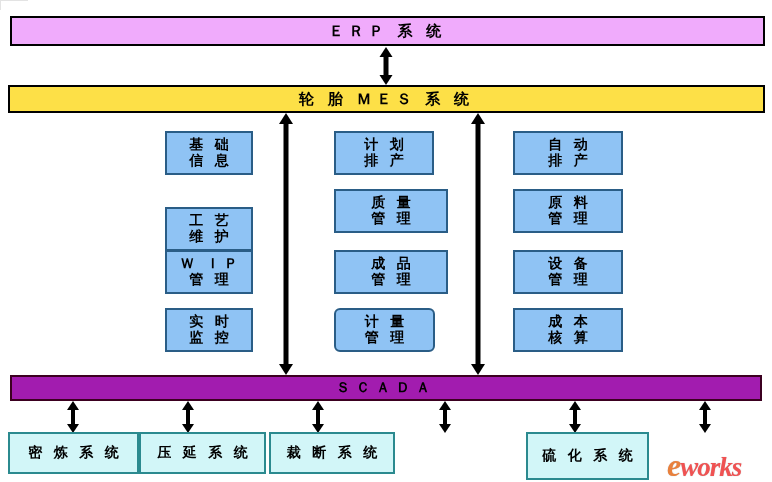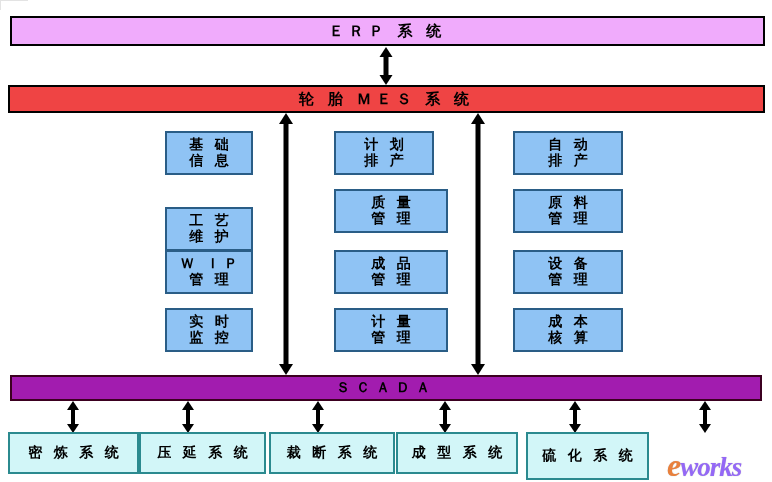--- a/index.html
+++ b/index.html
@@ -24,21 +24,21 @@
     box-sizing: border-box;
     border: 2px solid #000000;
     display: flex;
     align-items: center;
     justify-content: center;
     letter-spacing: 3px;
     font-weight: bold;
     color: #000000;
   }
   .bar.erp  { background: #f0abfc; }
-  .bar.mes  { background: #ef4444; text-align: center; }
+  .bar.mes  { background: #fde047; text-align: center; }
   .bar.scada{ background: #a21caf; border-color: #3b0020; }
 
   .bar-label {
     white-space: nowrap;
     font-size: 15px;
     letter-spacing: 5px;
   }
   .bar.scada .bar-label {
     font-size: 14px;
     letter-spacing: 6px;
@@ -93,21 +93,21 @@
     font-family: "Liberation Serif", serif;
     font-style: italic;
     font-weight: bold;
     font-size: 27px;
     color: #f0f0f0;
     opacity: 0.92;
     letter-spacing: -1px;
     text-shadow: 0 0 1px rgba(120,120,120,.5);
   }
   .watermark .wm-e { color: #e8762c; font-size: 32px; }
-  .watermark .wm-rest { color: #8b5cf6; }
+  .watermark .wm-rest { color: #ef4444; }
 
   
   .edge-mark {
     position: absolute;
     background: #e3e3e3;
   }
 </style>
 </head>
 <body>
 
@@ -169,21 +169,21 @@
     <span class="ln">排 产</span>
   </div>
   <div class="module" style="left:334px; top:189px; width:114px; height:44px;">
     <span class="ln">质 量</span>
     <span class="ln">管 理</span>
   </div>
   <div class="module" style="left:334px; top:250px; width:114px; height:44px;">
     <span class="ln">成 品</span>
     <span class="ln">管 理</span>
   </div>
-  <div class="module" style="left:334px; top:308px; width:114px; height:44px;">
+  <div class="module" style="left:334px; top:308px; width:101px; height:44px;border-radius:6px;">
     <span class="ln">计 量</span>
     <span class="ln">管 理</span>
   </div>
 
   <div class="module" style="left:513px; top:131px; width:110px; height:44px;">
     <span class="ln">自 动</span>
     <span class="ln">排 产</span>
   </div>
   <div class="module" style="left:513px; top:189px; width:110px; height:44px;">
     <span class="ln">原 料</span>
@@ -247,23 +247,20 @@
 
   <div class="station" style="left:8px; top:432px; width:131px; height:42px;">
     <span class="ln">密 炼 系 统</span>
   </div>
   <div class="station" style="left:139px; top:432px; width:127px; height:42px;">
     <span class="ln">压 延 系 统</span>
   </div>
   <div class="station" style="left:269px; top:432px; width:126px; height:42px;">
     <span class="ln">裁 断 系 统</span>
   </div>
-  <div class="station" style="left:396px; top:432px; width:122px; height:42px;">
-    <span class="ln">成 型 系 统</span>
-  </div>
   <div class="station" style="left:526px; top:432px; width:123px; height:48px;">
     <span class="ln">硫 化 系 统</span>
   </div>
 
   <div class="watermark" style="left:667px; top:447px;">
     <span class="wm-e">e</span><span class="wm-rest">works</span>
   </div>
 
 </div>
 

